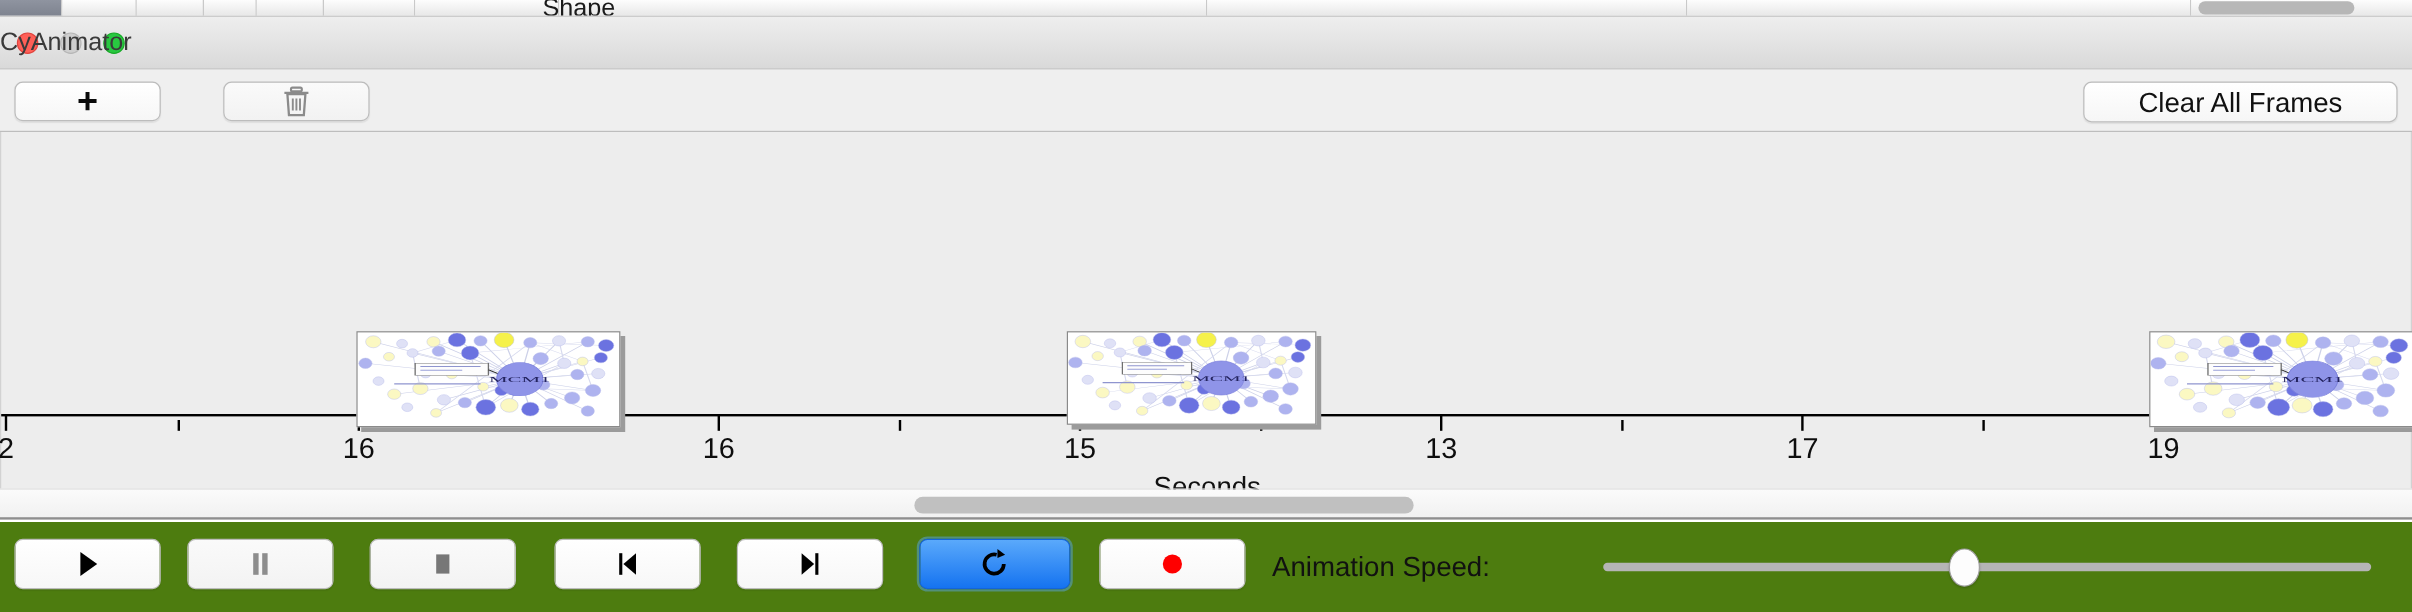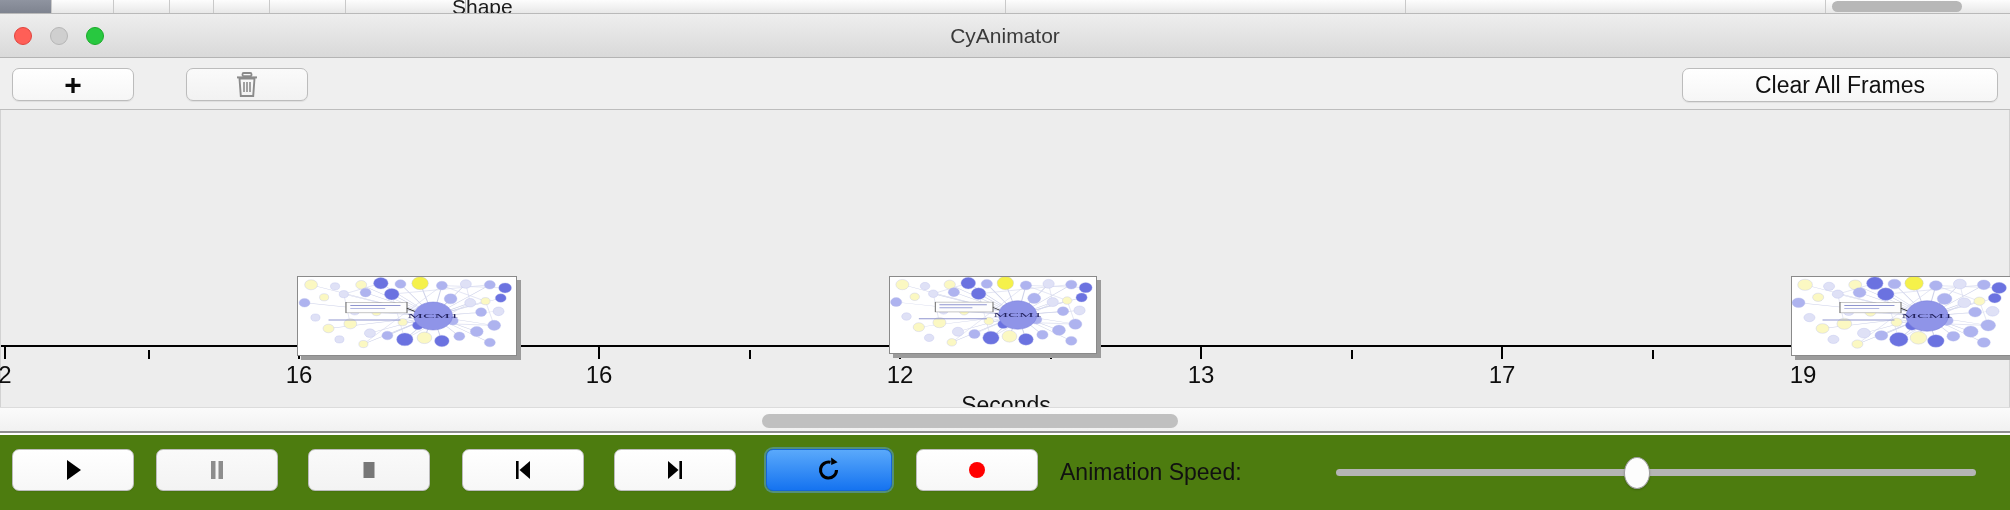--- a/index.html
+++ b/index.html
@@ -37,42 +37,42 @@
     position: absolute; left: 0; top: 14px; width: 2010px; height: 44px;
     background: linear-gradient(#eeeeee, #d9d9d9);
     border-bottom: 1px solid #b4b4b4;
   }
   .traffic { position: absolute; top: 13px; width: 18px; height: 18px; border-radius: 50%; }
   .tl-close  { left: 14px;  background: #ff5f57; border: 1px solid #e0443e; }
   .tl-min    { left: 50px;  background: #cfcfcf; border: 1px solid #b6b6b6; }
   .tl-max    { left: 86px;  background: #28c840; border: 1px solid #19ab29; }
   .win-title {
     position: absolute; left: 0; top: 0; width: 2010px; height: 44px;
-    line-height: 44px; text-align: center;
+    line-height: 44px; 
     font-size: 21px; color: #3a3a3a;
   }
 
   
   .toolbar {
     position: absolute; left: 0; top: 58px; width: 2010px; height: 52px;
     background: #efefef; border-bottom: 1px solid #bdbdbd;
   }
   .btn {
     position: absolute;
     border: 1px solid #bcbcbc; border-radius: 7px;
     background: linear-gradient(#ffffff, #f6f6f6);
     box-shadow: 0 1px 1px rgba(0,0,0,.07);
     display: flex; align-items: center; justify-content: center;
     cursor: pointer;
   }
   .btn.dim { background: linear-gradient(#fafafa, #f2f2f2); }
   .btn-add   { left: 12px;  top: 10px; width: 122px; height: 33px; }
   .btn-del   { left: 186px; top: 10px; width: 122px; height: 33px; }
   .btn-clear {
-    right: 12px; top: 10px; width: 316px; height: 34px;
+    right: 12px; top: 10px; width: 262px; height: 34px;
     font-size: 23px; color: #111;
   }
   .plus { font-size: 30px; font-weight: bold; color: #0a0a0a; line-height: 1; }
 
   
   .timeline {
     position: absolute; left: 0; top: 110px; width: 2010px; height: 297px;
     background: #ededed;
     border-left: 1px solid #d2d2d2; border-right: 1px solid #d2d2d2;
   }
@@ -210,21 +210,21 @@
         <div class="tick minor" style="left: 1350px;"></div>
         <div class="tick minor" style="left: 1651px;"></div>
         <div class="tick minor" style="left: 1952px;"></div>
         <div class="tick major" style="left: 3px;"></div>
         <div class="tlabel" style="left: 4px;">2</div>
         <div class="tick major" style="left: 297px;"></div>
         <div class="tlabel" style="left: 298px;">16</div>
         <div class="tick major" style="left: 597px;"></div>
         <div class="tlabel" style="left: 598px;">16</div>
         <div class="tick major" style="left: 898px;"></div>
-        <div class="tlabel" style="left: 899px;">12</div>
+        <div class="tlabel" style="left: 899px;">15</div>
         <div class="tick major" style="left: 1199px;"></div>
         <div class="tlabel" style="left: 1200px;">13</div>
         <div class="tick major" style="left: 1500px;"></div>
         <div class="tlabel" style="left: 1501px;">17</div>
         <div class="tick major" style="left: 1801px;"></div>
         <div class="tlabel" style="left: 1802px;">19</div>
         <div class="frame" style="left: 296px; top: 166px; width: 220px; height: 80px;">
           <div class="frame-shadow"></div>
           <div class="frame-img">
             <svg viewBox="0 0 100 100" preserveAspectRatio="none" width="100%" height="100%">

